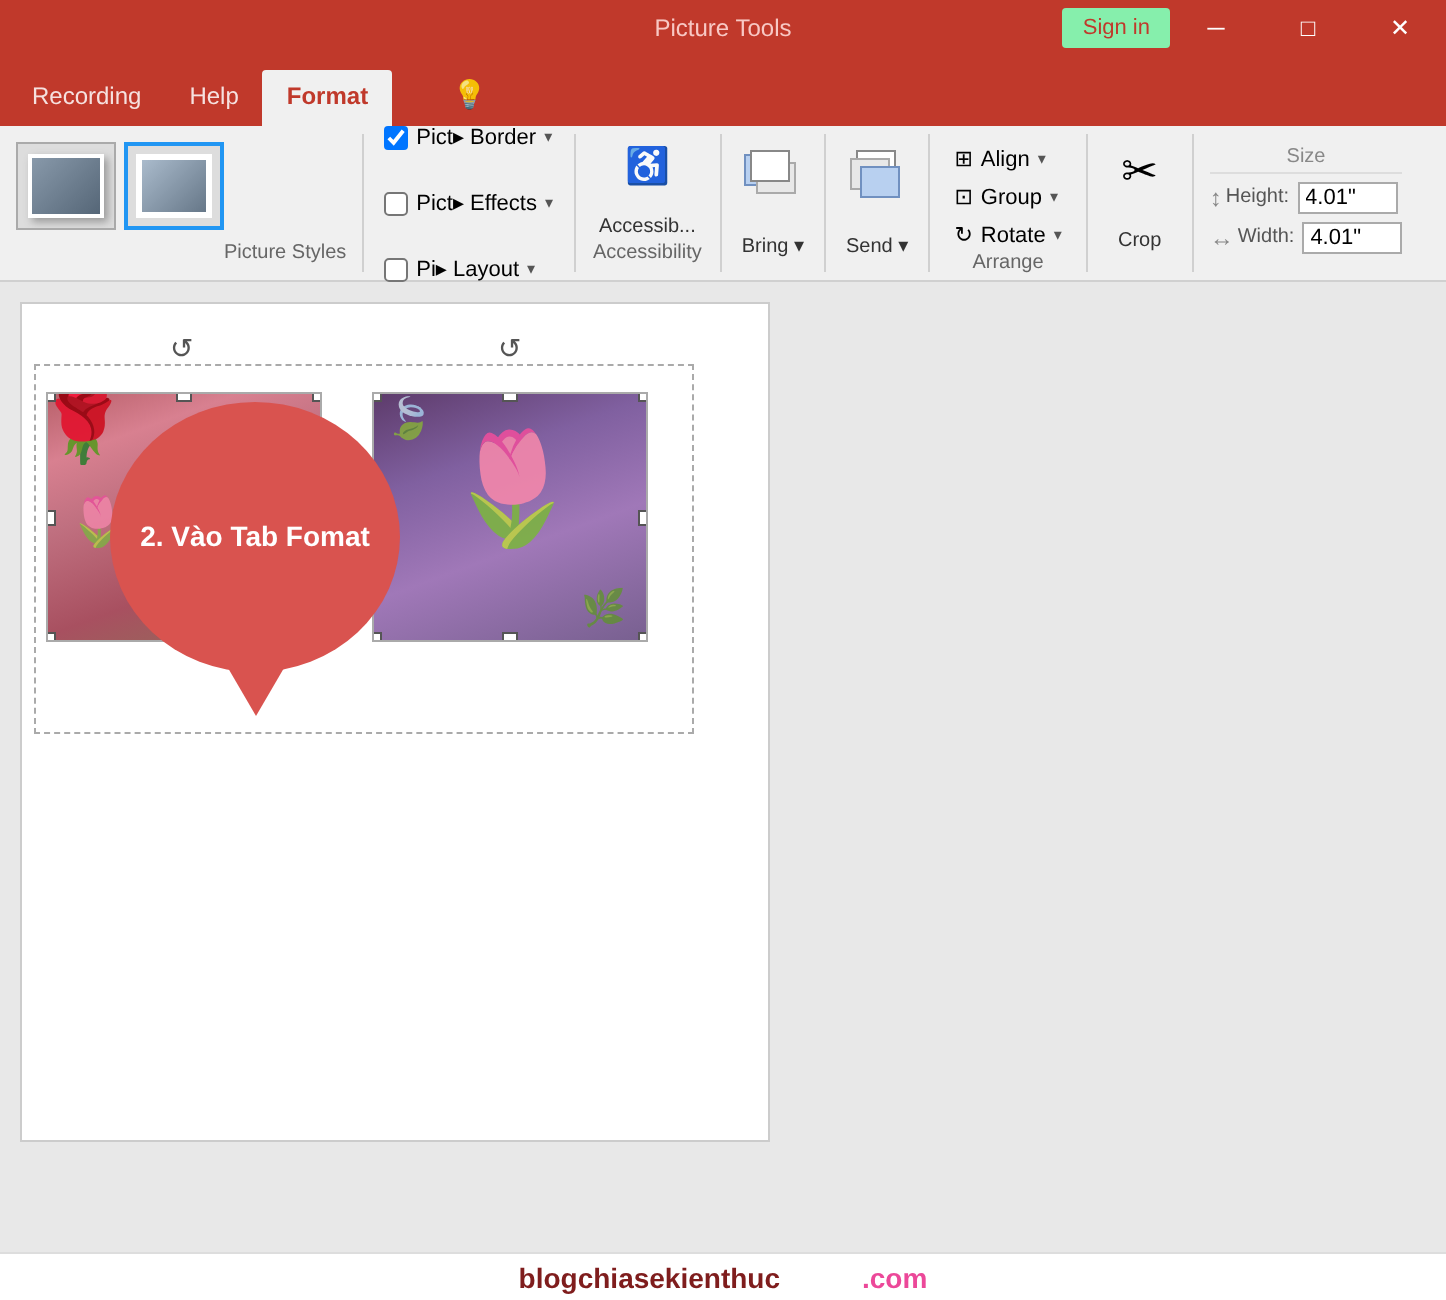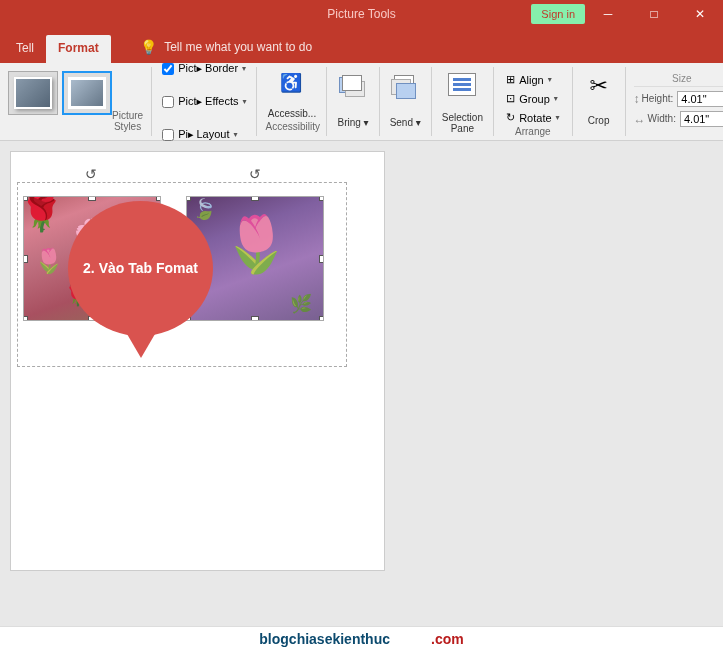--- a/index.html
+++ b/index.html
@@ -217,21 +217,21 @@
     }
     .callout::after {
       content: '';
       position: absolute;
       border-style: solid;
     }
 
     .callout-1 {
       width: 145px;
       height: 135px;
-      left: 68px;
+      left: 55px;
       top: 60px;
     }
     .callout-1::after {
       bottom: -22px;
       left: 50%;
       transform: translateX(-50%);
       border-width: 24px 14px 0;
       border-color: #d9534f transparent transparent;
     }
 
@@ -293,28 +293,30 @@
   <button class="sign-in-btn">Sign in</button>
   <div class="title-bar-controls">
     <div class="title-btn">─</div>
     <div class="title-btn">□</div>
     <div class="title-btn close">✕</div>
   </div>
 </div>
 
 <div class="tab-bar">
   <div class="tab-item">
-    <span>Tell</span>
+    <span>Recording</span>
+  </div>
+  <div class="tab-item">
+    <span>Help</span>
   </div>
   <div class="tab-item active">
     <span>Format</span>
   </div>
   <div class="tell-me">
     <span class="lightbulb-icon">💡</span>
-    <span>Tell me what you want to do</span>
   </div>
 </div>
 
 <div class="ribbon">
 
   <div class="styles-group">
     <div class="style-thumbs">
       <div class="style-thumb">
         <div class="style-thumb-inner" style="background: linear-gradient(135deg,#89a,#567); border:2px solid white; box-shadow:2px 2px 4px #999;"></div>
       </div>
@@ -370,30 +372,20 @@
     <div class="ribbon-btn">
       <div style="font-size:20px; position:relative; width:28px; height:28px;">
         <div style="position:absolute; width:20px; height:16px; background:white; border:1px solid #888; top:2px; left:3px;"></div>
         <div style="position:absolute; width:20px; height:16px; background:#e8e8e8; border:1px solid #aaa; top:6px; left:0; z-index:1;"></div>
         <div style="position:absolute; width:20px; height:16px; background:#b8d0f0; border:1px solid #7090c0; top:10px; left:5px; z-index:2;"></div>
       </div>
       <div class="btn-label">Send <span>▾</span></div>
     </div>
   </div>
 
-  <div style="display:flex; flex-direction:column; padding:4px 6px; border-right:1px solid #d0d0d0; align-items:center; justify-content:space-between;">
-    <div class="ribbon-btn">
-      <div style="font-size:16px; border:1px solid #888; padding:2px 4px; background:white; position:relative;">
-        <div style="width:18px; height:3px; background:#5080d0; margin:2px 0;"></div>
-        <div style="width:18px; height:3px; background:#5080d0; margin:2px 0;"></div>
-        <div style="width:18px; height:3px; background:#5080d0; margin:2px 0;"></div>
-      </div>
-      <div class="btn-label">Selection<br>Pane</div>
-    </div>
-  </div>
 
   <div style="display:flex; flex-direction:column; padding:4px 8px; border-right:1px solid #d0d0d0; justify-content:space-between;">
     <div style="display:flex; flex-direction:column; gap:2px;">
       <div class="dropdown-btn" style="font-size:11px;">
         <span>⊞</span> Align <span class="dropdown-arrow">▾</span>
       </div>
       <div class="dropdown-btn" style="font-size:11px;">
         <span>⊡</span> Group <span class="dropdown-arrow">▾</span>
       </div>
       <div class="dropdown-btn" style="font-size:11px;">
@@ -479,15 +471,15 @@
     <span style="padding:10px;">2. Vào Tab
 Fomat</span>
   </div>
 
 
 
 </div>
 
 <div class="watermark-bar">
   <div class="watermark-text">
-    <span style="color:#0c4a6e;">blogchiasekienthuc</span><span style="color:#b91c1c;margin-left:41px;">.com</span>
+    <span style="color:#7f1d1d;">blogchiasekienthuc</span><span style="color:#ec4899;margin-left:41px;">.com</span>
   </div>
 </div>
 
 </body></html>

